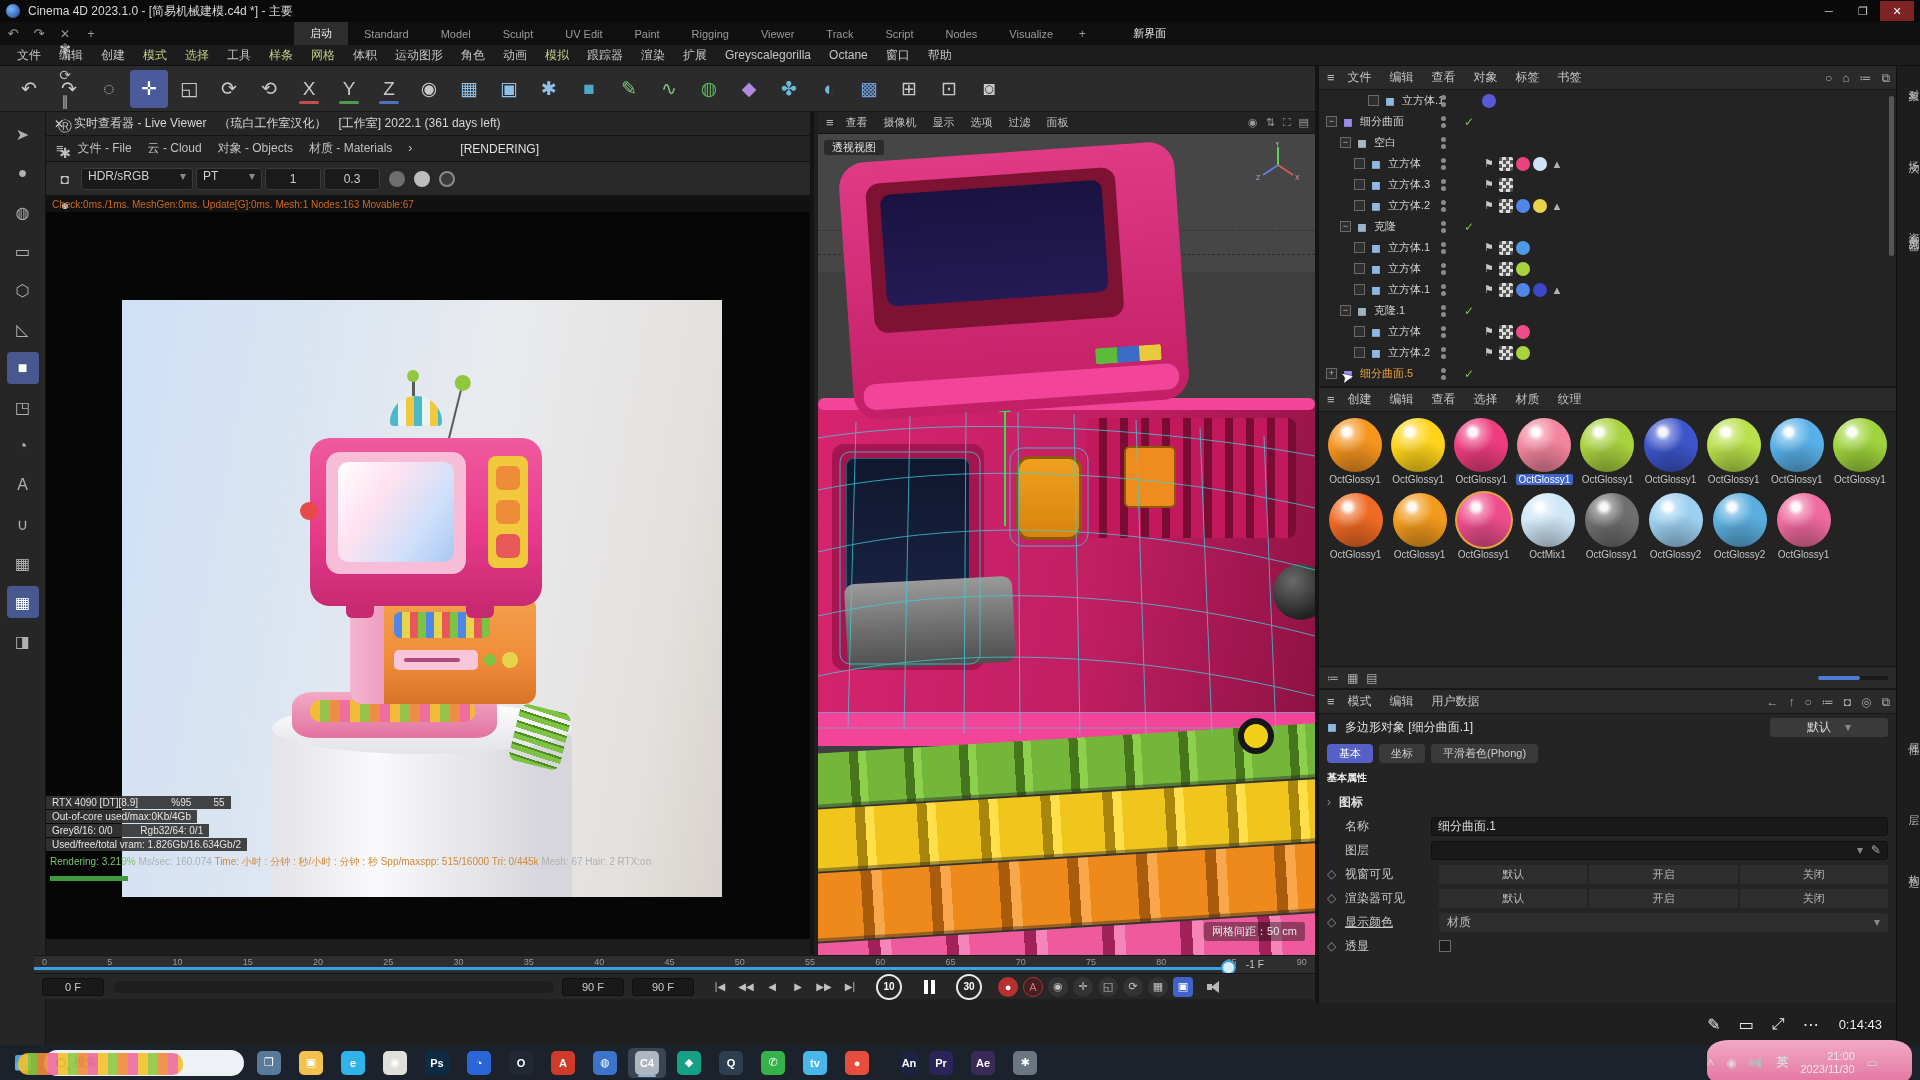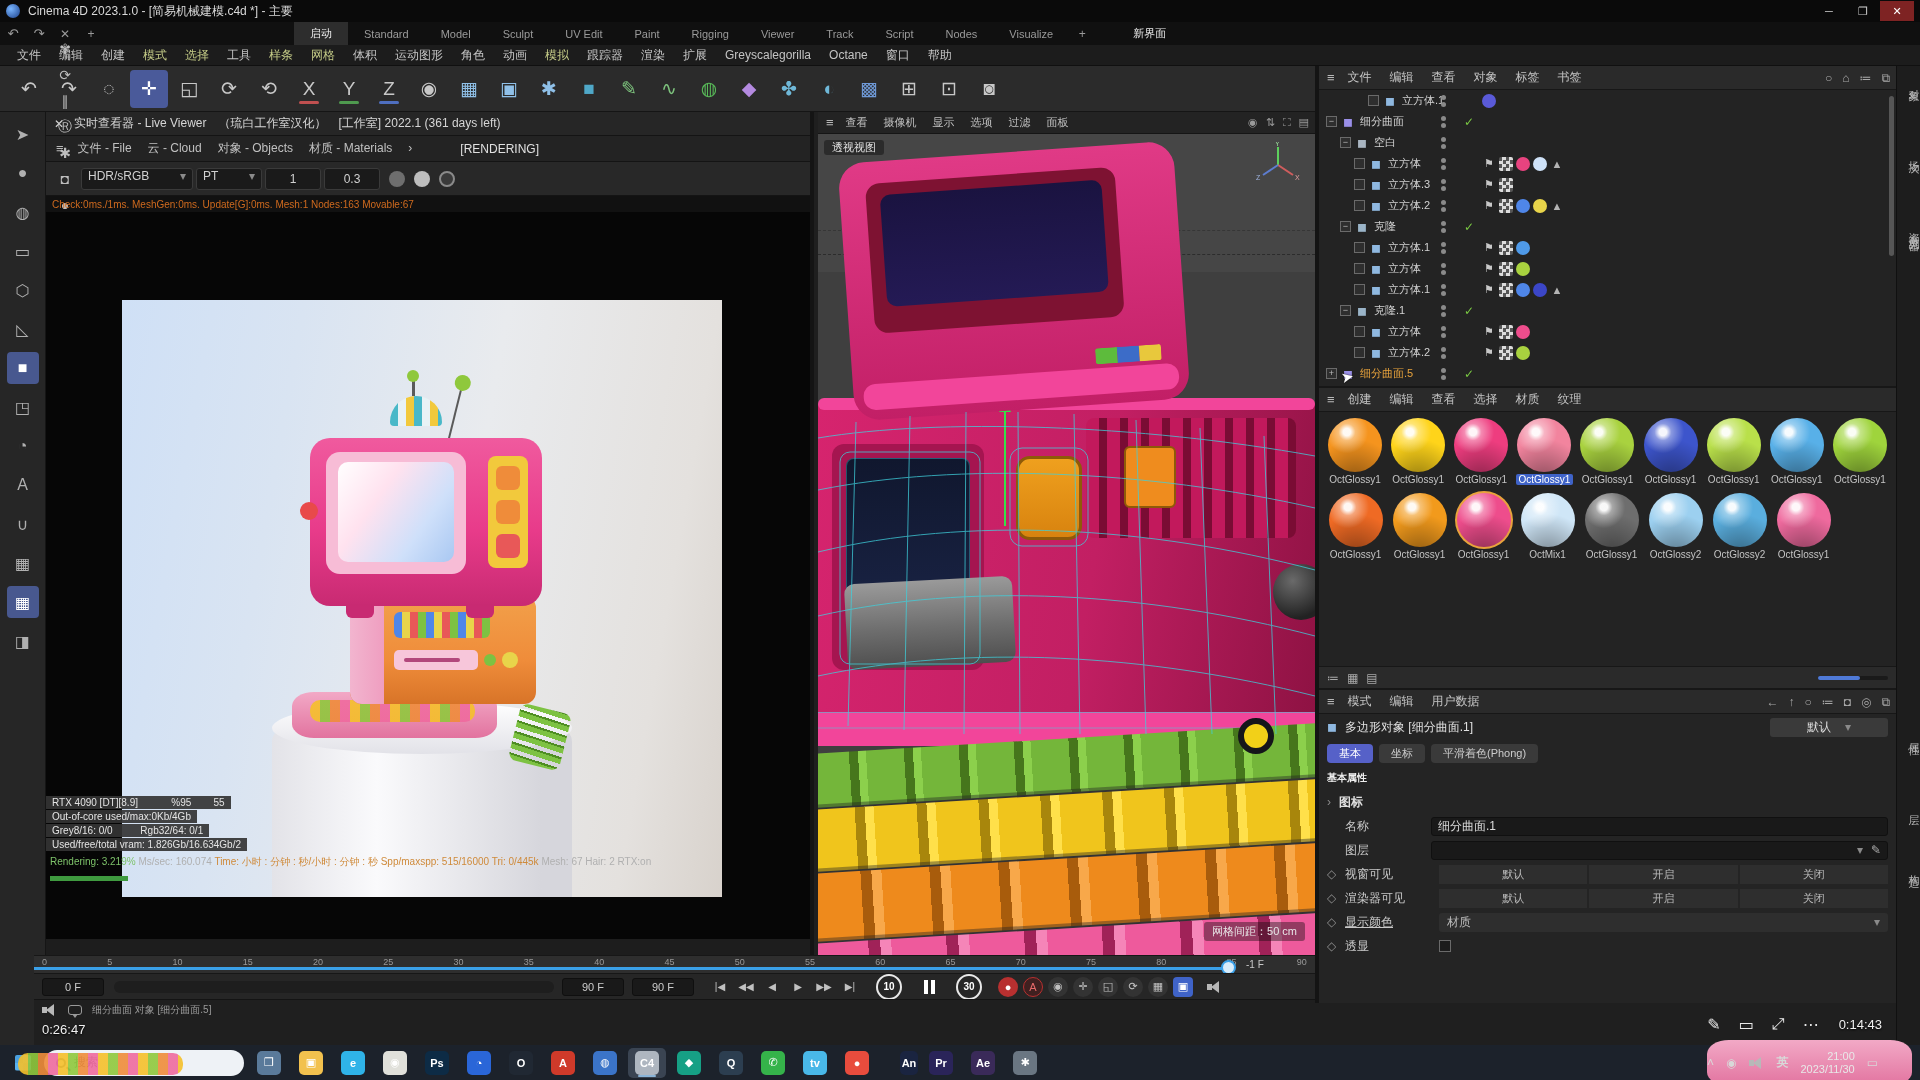--- a/index.html
+++ b/index.html
@@ -1086,28 +1086,20 @@
         <span>◉</span>
         <span>✛</span>
         <span>◱</span>
         <span>⟳</span>
         <span>▦</span>
         <span class="blue">▣</span>
       </div>
     <span style="margin-left:14px" class="spk"></span>
   </div>
 
-  <div id="statusbar" class="abs">
-    <div class="l1">
-      <span class="spk"></span>
-      <span class="bubble"></span>
-      <span>细分曲面 对象 [细分曲面.5]</span>
-    </div>
-    <div id="vtime-l">0:26:47</div>
-  </div>
   <div id="bottom-right" class="abs">
     <span style="display:flex;gap:18px">
 
     <span class="pico">✎</span>
         <span class="pico">▭</span>
         <span class="pico">⤢</span>
         <span class="pico">⋯</span>
       </span>
     <span id="vtime-r">0:14:43</span>
   </div>

